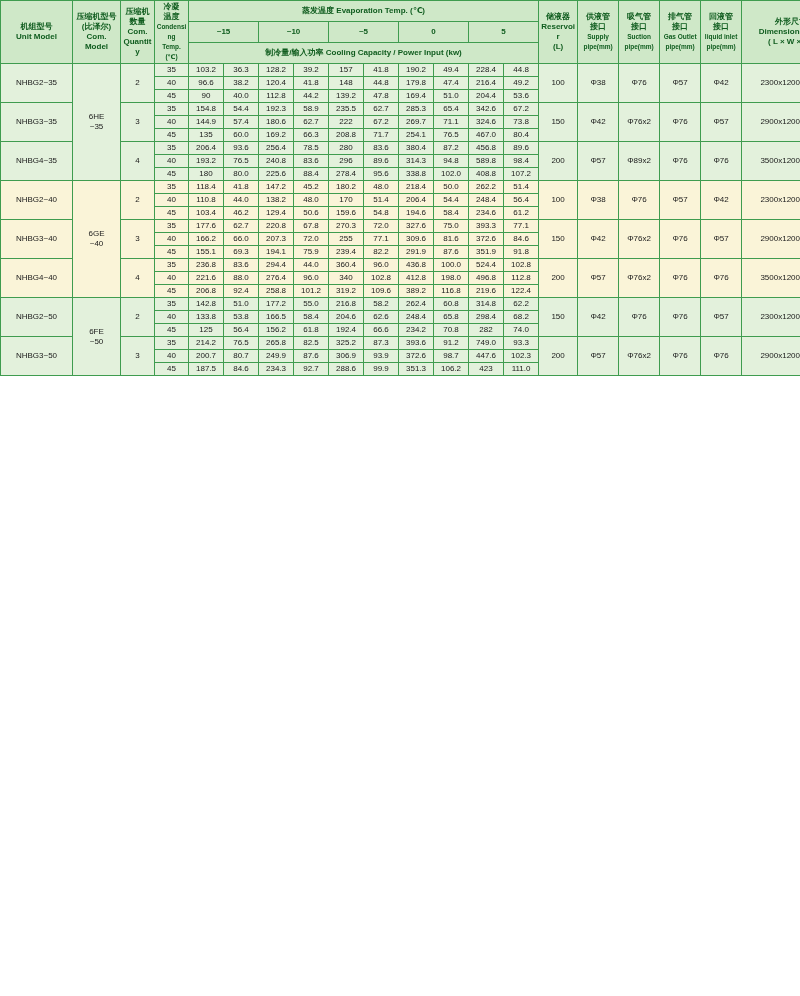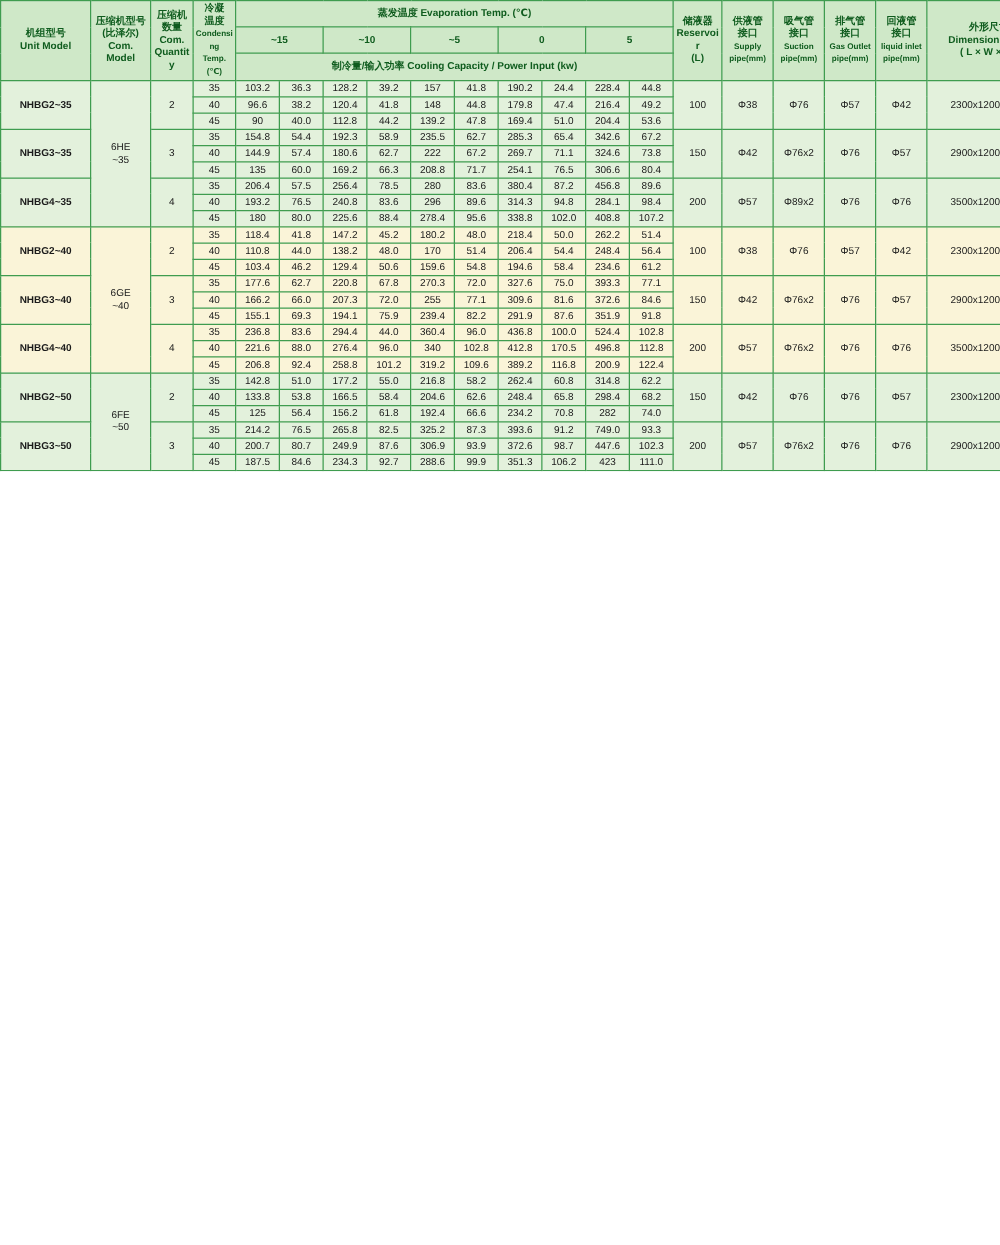--- a/index.html
+++ b/index.html
@@ -28,21 +28,21 @@
     color:#0f5c1e;
     font-weight:bold;
     font-size:7.5px;
     padding:2px 1px;
   }
   thead th.tall{height:20px;}
   
   tbody tr.g td{background:#e3f1dc;}
   
   tbody tr.c td{background:#faf4d8;}
-  td.model{font-size:8.5px;font-weight:bold;}
+  td.model{font-size:8.5px;font-weight:normal;}
   td.series{font-size:9px;}
   td.num{font-size:8px;}
   td.dim{font-size:8px;}
   .thick-top td{border-top:2px solid #3f9c4f;}
   col.c0{width:72px;}
   col.c1{width:48px;}
   col.c2{width:34px;}
   col.c3{width:34px;}
   col.cd{width:35px;}
   col.cr{width:39px;}
@@ -152,21 +152,21 @@
         <td class="series" rowspan="9">6HE<br>~35</td>
         <td rowspan="3">2</td>
         <td>35</td>
         <td class="num">103.2</td>
         <td class="num">36.3</td>
         <td class="num">128.2</td>
         <td class="num">39.2</td>
         <td class="num">157</td>
         <td class="num">41.8</td>
         <td class="num">190.2</td>
-        <td class="num">24.4</td>
+        <td class="num">49.4</td>
         <td class="num">228.4</td>
         <td class="num">44.8</td>
         <td rowspan="3">100</td>
         <td rowspan="3">Φ38</td>
         <td rowspan="3">Φ76</td>
         <td rowspan="3">Φ57</td>
         <td rowspan="3">Φ42</td>
         <td class="dim" rowspan="3">2300x1200x1650</td>
       </tr>
       <tr class="g">
@@ -232,29 +232,29 @@
       <tr class="g">
         <td>45</td>
         <td class="num">135</td>
         <td class="num">60.0</td>
         <td class="num">169.2</td>
         <td class="num">66.3</td>
         <td class="num">208.8</td>
         <td class="num">71.7</td>
         <td class="num">254.1</td>
         <td class="num">76.5</td>
-        <td class="num">306.6</td>
+        <td class="num">467.0</td>
         <td class="num">80.4</td>
       </tr>
       <tr class="g thick-top">
         <td class="model" rowspan="3">NHBG4~35</td>
         <td rowspan="3">4</td>
         <td>35</td>
         <td class="num">206.4</td>
-        <td class="num">57.5</td>
+        <td class="num">93.6</td>
         <td class="num">256.4</td>
         <td class="num">78.5</td>
         <td class="num">280</td>
         <td class="num">83.6</td>
         <td class="num">380.4</td>
         <td class="num">87.2</td>
         <td class="num">456.8</td>
         <td class="num">89.6</td>
         <td rowspan="3">200</td>
         <td rowspan="3">Φ57</td>
@@ -266,21 +266,21 @@
       <tr class="g">
         <td>40</td>
         <td class="num">193.2</td>
         <td class="num">76.5</td>
         <td class="num">240.8</td>
         <td class="num">83.6</td>
         <td class="num">296</td>
         <td class="num">89.6</td>
         <td class="num">314.3</td>
         <td class="num">94.8</td>
-        <td class="num">284.1</td>
+        <td class="num">589.8</td>
         <td class="num">98.4</td>
       </tr>
       <tr class="g">
         <td>45</td>
         <td class="num">180</td>
         <td class="num">80.0</td>
         <td class="num">225.6</td>
         <td class="num">88.4</td>
         <td class="num">278.4</td>
         <td class="num">95.6</td>
@@ -407,35 +407,35 @@
       </tr>
       <tr class="c">
         <td>40</td>
         <td class="num">221.6</td>
         <td class="num">88.0</td>
         <td class="num">276.4</td>
         <td class="num">96.0</td>
         <td class="num">340</td>
         <td class="num">102.8</td>
         <td class="num">412.8</td>
-        <td class="num">170.5</td>
+        <td class="num">198.0</td>
         <td class="num">496.8</td>
         <td class="num">112.8</td>
       </tr>
       <tr class="c">
         <td>45</td>
         <td class="num">206.8</td>
         <td class="num">92.4</td>
         <td class="num">258.8</td>
         <td class="num">101.2</td>
         <td class="num">319.2</td>
         <td class="num">109.6</td>
         <td class="num">389.2</td>
         <td class="num">116.8</td>
-        <td class="num">200.9</td>
+        <td class="num">219.6</td>
         <td class="num">122.4</td>
       </tr>
       <tr class="g thick-top">
         <td class="model" rowspan="3">NHBG2~50</td>
         <td class="series" rowspan="6">6FE<br>~50</td>
         <td rowspan="3">2</td>
         <td>35</td>
         <td class="num">142.8</td>
         <td class="num">51.0</td>
         <td class="num">177.2</td>

